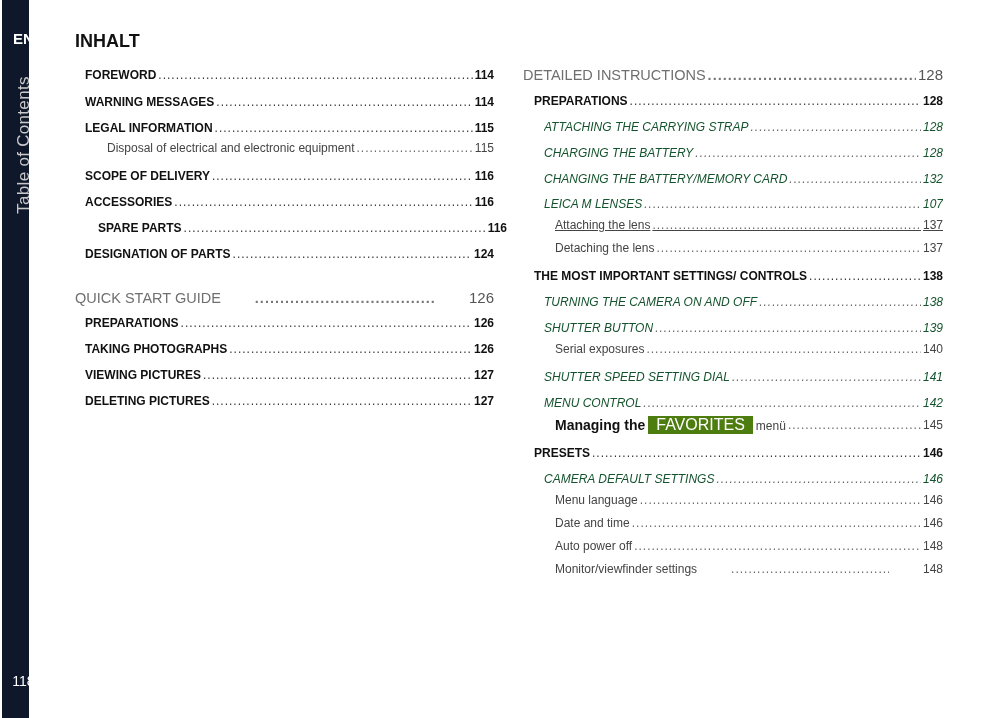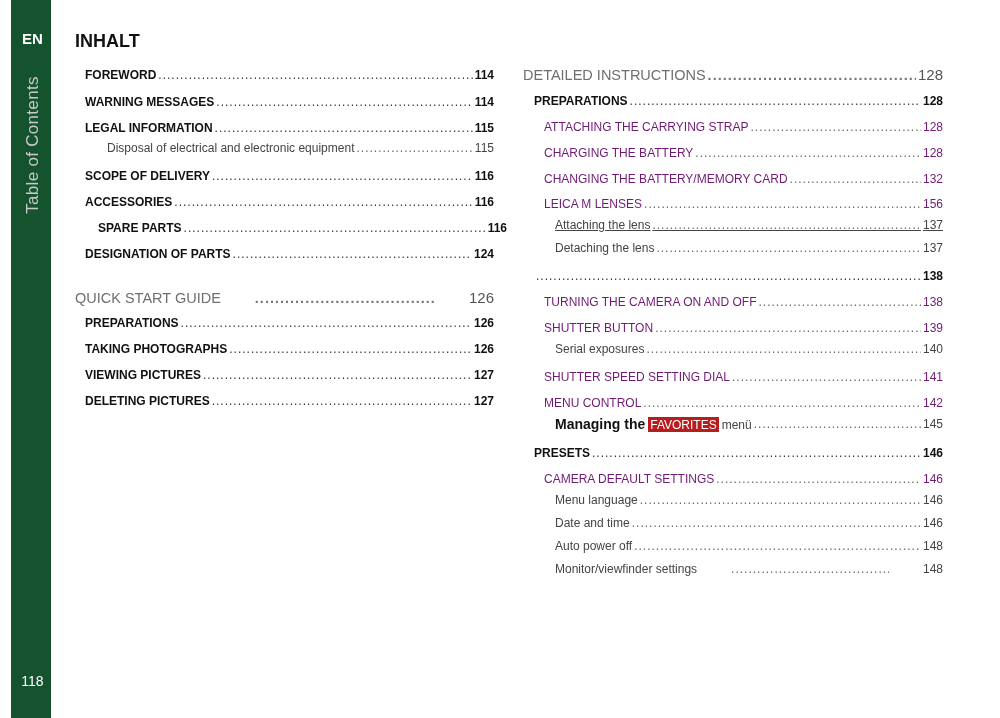--- a/index.html
+++ b/index.html
@@ -1,19 +1,19 @@
 <!DOCTYPE html>
 <html><head>
 <meta charset="utf-8">
 <style>
   * { box-sizing: border-box; margin: 0; padding: 0; }
   html, body { width: 1000px; height: 718px; background: #ffffff; overflow: hidden; }
   body { position: relative; font-family: "Liberation Sans", sans-serif; color: #111; }
 
-  .sidebar { position: absolute; left: 11px; top: 0; width: 40px; height: 718px; background: #14532d; }
+  .sidebar { position: absolute; left: 2px; top: 0; width: 27px; height: 718px; background: #0f172a; }
   .sidebar .lang { position: absolute; top: 30px; left: 0; width: 43px; text-align: center; color: #fff; font-weight: bold; font-size: 15px; }
   .sidebar .vtitle { position: absolute; left: 22px; top: 145px; transform: translate(-50%, -50%) rotate(-90deg); white-space: nowrap; color: #c9c9c9; font-size: 17px; letter-spacing: 0.3px; }
   .sidebar .pagenum { position: absolute; left: 0; top: 673px; width: 43px; text-align: center; color: #fff; font-size: 14px; }
 
   .page-title { position: absolute; left: 75px; top: 31px; font-size: 18px; font-weight: bold; color: #111; }
 
   .row { position: absolute; display: flex; align-items: center; white-space: nowrap; overflow: hidden; }
   .row .label { flex: 0 0 auto; }
   .row .dots { flex: 1 1 auto; overflow: hidden; white-space: nowrap; margin: 0 2px; letter-spacing: 1px; }
   .row .dots::after { content: "......................................................................................................................................................................................................................"; }
@@ -22,28 +22,28 @@
   
   .lvl-section { font-size: 14.5px; color: #777; }
   .lvl-section .label, .lvl-section .pg { color: #6f6f6f; }
   .lvl-section .dots { color: #777; font-weight: bold; }
   .lvl-section .pg { font-weight: normal; font-size: 15px; color: #555; }
 
   .lvl-1 { font-size: 12px; font-weight: bold; color: #111; }
   .lvl-1 .dots { color: #333; font-weight: normal; }
   .lvl-1 .pg { font-weight: bold; }
 
-  .lvl-2 { font-size: 12px; color: #701a75; }
+  .lvl-2 { font-size: 12px; color: #14532d; font-style: italic; }
   .lvl-2 .dots { color: #666; }
 
   .lvl-3 { font-size: 12px; color: #444; }
   .lvl-3 .dots { color: #666; }
 
   .fav-bold { font-weight: bold; font-size: 14px; color: #111; }
-  .fav-badge { background: #b91c1c; color: #fff; font-size: 12px; padding: 1px 2px; margin: 0 3px; }
+  .fav-badge { background: #4d7c0f; color: #fff; font-size: 16px; padding: 1px 8px; margin: 0 3px; }
 </style>
 </head>
 <body>
 
 <div class="sidebar">
   <div class="lang">EN</div>
   <div class="vtitle">Table of Contents</div>
   <div class="pagenum">118</div>
 </div>
 
@@ -139,33 +139,34 @@
       <span class="pg">128</span>
   </div>
   <div class="row lvl-2" style="left:544px;top:172px;width:399px;">
     <span class="label">CHANGING THE BATTERY/MEMORY CARD</span>
       <span class="dots"></span>
       <span class="pg">132</span>
   </div>
   <div class="row lvl-2" style="left:544px;top:197px;width:399px;">
     <span class="label">LEICA M LENSES</span>
       <span class="dots"></span>
-      <span class="pg">156</span>
+      <span class="pg">107</span>
   </div>
   <div class="row lvl-3" style="left:555px;top:218px;width:388px;text-decoration:underline;">
     <span class="label">Attaching the lens</span>
       <span class="dots"></span>
       <span class="pg">137</span>
   </div>
   <div class="row lvl-3" style="left:555px;top:241px;width:388px;">
     <span class="label">Detaching the lens</span>
       <span class="dots"></span>
       <span class="pg">137</span>
   </div>
   <div class="row lvl-1" style="left:534px;top:269px;width:409px;">
+    <span class="label">THE MOST IMPORTANT SETTINGS/ CONTROLS</span>
       <span class="dots"></span>
       <span class="pg">138</span>
   </div>
   <div class="row lvl-2" style="left:544px;top:295px;width:399px;">
     <span class="label">TURNING THE CAMERA ON AND OFF</span>
       <span class="dots"></span>
       <span class="pg">138</span>
   </div>
   <div class="row lvl-2" style="left:544px;top:321px;width:399px;">
     <span class="label">SHUTTER BUTTON</span>

